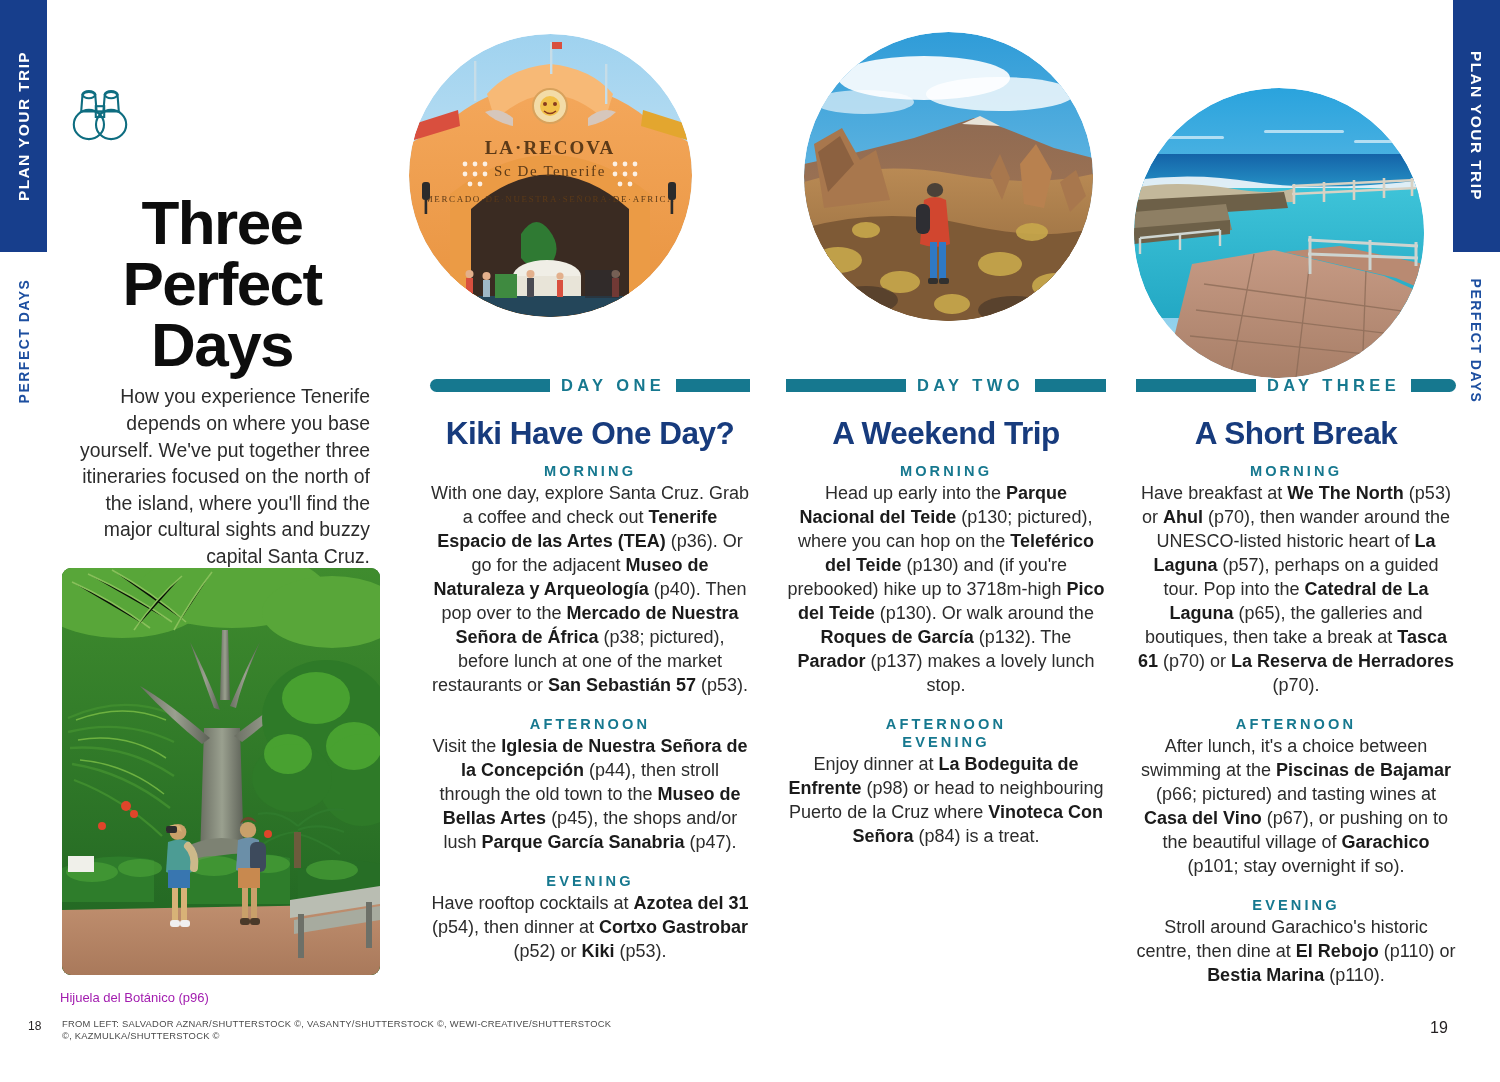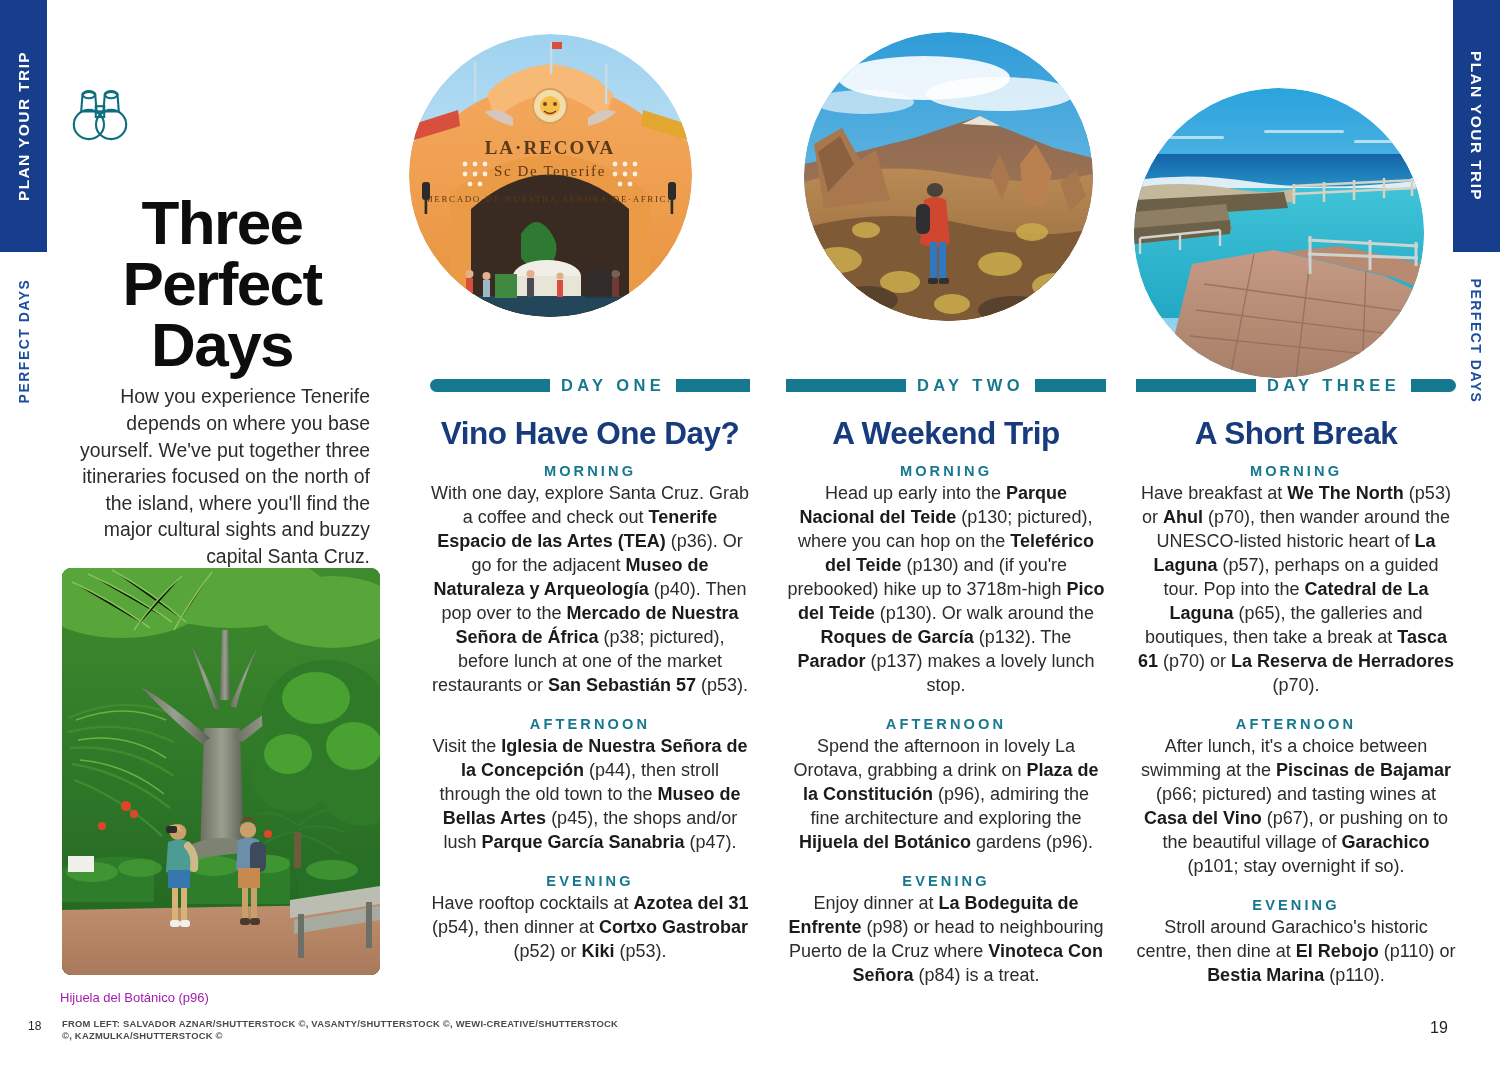--- a/index.html
+++ b/index.html
@@ -117,21 +117,20 @@
     font-size: 13px;
     color: #a21caf;
   }
   .credits {
     position: absolute; left: 62px; top: 1018px;
     width: 560px;
     font-size: 9.4px;
     line-height: 1.32;
     letter-spacing: 0.25px;
     color: #4a4a4a;
-    font-weight: bold;
   }
   .folio-left {
     position: absolute; left: 28px; top: 1019px;
     font-size: 12px; color: #231f20;
   }
   .folio-right {
     position: absolute; left: 1430px; top: 1019px;
     font-size: 16px; color: #231f20; text-align: center;
   }
   
@@ -454,40 +453,39 @@
     </g>
   </svg>
 </div>
 
 <div class="day-col" id="day-col-1">
   <div class="day-bar">
     <span class="day-bar-seg day-bar-seg-left day-bar-cap-left"></span>
     <span class="day-bar-text">DAY ONE</span>
     <span class="day-bar-seg day-bar-seg-right"></span>
   </div>
-  <h2 class="day-heading">Vino Have One Day?</h2>
+  <h2 class="day-heading">Kiki Have One Day?</h2>
   <div class="slot-label">MORNING</div>
   <p class="slot-body">With one day, explore Santa Cruz. Grab a coffee and check out <b>Tenerife Espacio de las Artes (TEA)</b> (p36). Or go for the adjacent <b>Museo de Naturaleza y Arqueología</b> (p40). Then pop over to the <b>Mercado de Nuestra Señora de África</b> (p38; pictured), before lunch at one of the market restaurants or <b>San Sebastián 57</b> (p53).</p>
   <div class="slot-label">AFTERNOON</div>
   <p class="slot-body">Visit the <b>Iglesia de Nuestra Señora de la Concepción</b> (p44), then stroll through the old town to the <b>Museo de Bellas Artes</b> (p45), the shops and/or lush <b>Parque García Sanabria</b> (p47).</p>
   <div class="slot-label">EVENING</div>
   <p class="slot-body">Have rooftop cocktails at <b>Azotea del 31</b> (p54), then dinner at <b>Cortxo Gastrobar</b> (p52) or <b>Kiki</b> (p53).</p>
 </div>
 
 <div class="day-col" id="day-col-2">
   <div class="day-bar">
     <span class="day-bar-seg day-bar-seg-left"></span>
     <span class="day-bar-text">DAY TWO</span>
     <span class="day-bar-seg day-bar-seg-right"></span>
   </div>
   <h2 class="day-heading">A Weekend Trip</h2>
   <div class="slot-label">MORNING</div>
   <p class="slot-body">Head up early into the <b>Parque Nacional del Teide</b> (p130; pictured), where you can hop on the <b>Teleférico del Teide</b> (p130) and (if you're prebooked) hike up to 3718m-high <b>Pico del Teide</b> (p130). Or walk around the <b>Roques de García</b> (p132). The <b>Parador</b> (p137) makes a lovely lunch stop.</p>
   <div class="slot-label">AFTERNOON</div>
-  <p class="slot-body">Spend the afternoon in lovely La Orotava, grabbing a drink on <b>Plaza de la Constitución</b> (p96), admiring the fine architecture and exploring the <b>Hijuela del Botánico</b> gardens (p96).</p>
   <div class="slot-label">EVENING</div>
   <p class="slot-body">Enjoy dinner at <b>La Bodeguita de Enfrente</b> (p98) or head to neighbouring Puerto de la Cruz where <b>Vinoteca Con Señora</b> (p84) is a treat.</p>
 </div>
 
 <div class="day-col" id="day-col-3">
   <div class="day-bar">
     <span class="day-bar-seg day-bar-seg-left"></span>
     <span class="day-bar-text">DAY THREE</span>
     <span class="day-bar-seg day-bar-seg-right day-bar-cap-right"></span>
   </div>

